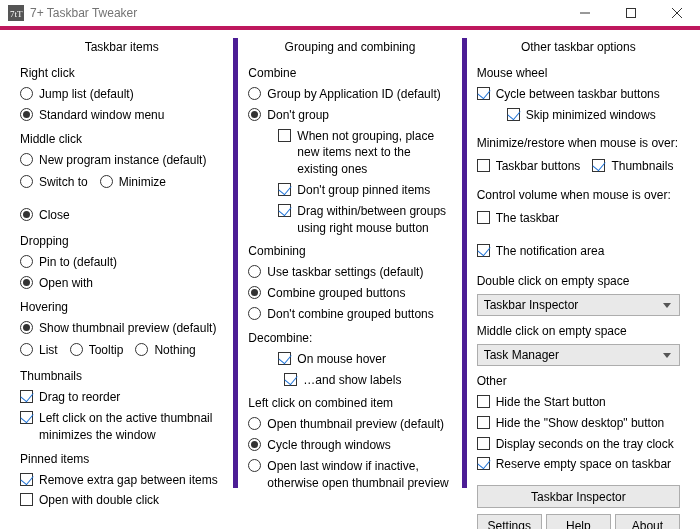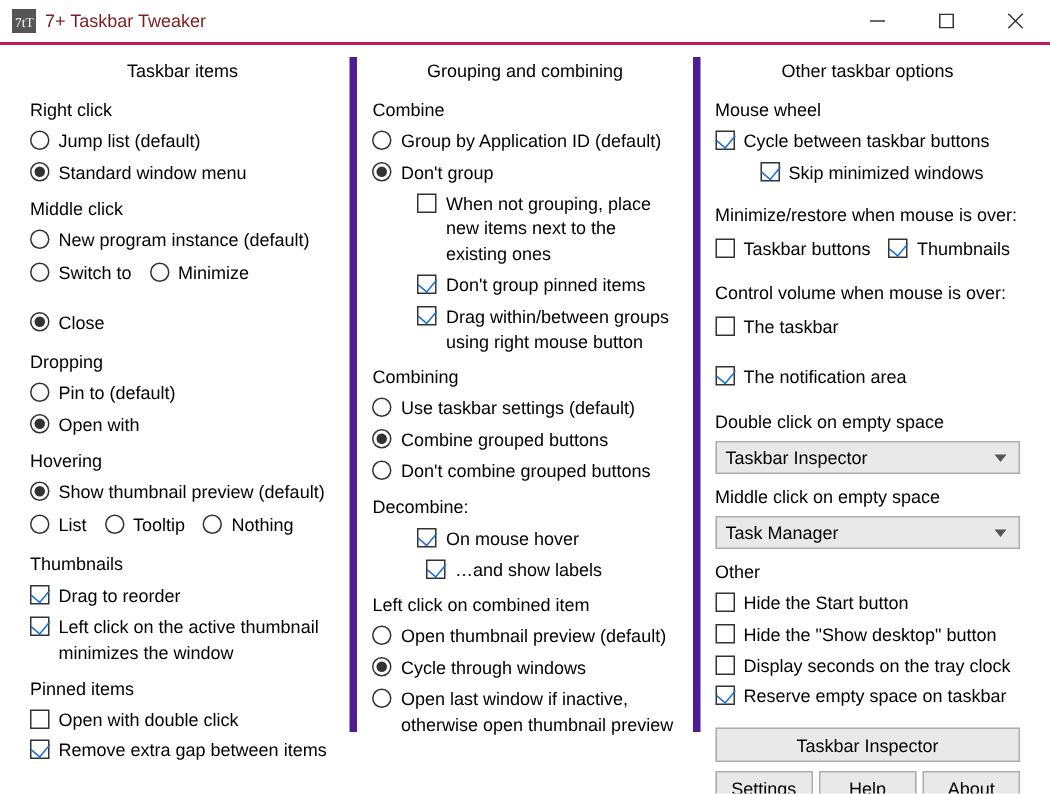--- a/index.html
+++ b/index.html
@@ -1,20 +1,20 @@
 <!DOCTYPE html>
 <html><head>
 <meta charset="utf-8">
 <style>
 * { box-sizing: border-box; margin: 0; padding: 0; }
 body { font-family: "Segoe UI", Tahoma, sans-serif; font-size: 12px; background: #fff; width: 700px; height: 529px; overflow: hidden; }
-.titlebar { height: 30px; background: #fff; display: flex; align-items: center; border-bottom: 2px solid #be185d; }
+.titlebar { height: 30px; background: #fff; display: flex; align-items: center; border-bottom: 4px solid #be185d; }
 .app-icon { width: 16px; height: 16px; margin: 0 6px 0 8px; background:#555; display:inline-flex; align-items:center; justify-content:center; }
 .app-icon svg { width:14px; height:14px; }
-.app-title { flex: 1; font-size: 12px; color: #7f1d1d; }
+.app-title { flex: 1; font-size: 12px; color: #737373; }
 .win-btns { display: flex; height: 100%; }
 .win-btn { width: 46px; display: flex; align-items: center; justify-content: center; color: #333; }
 .win-btn svg { width: 10px; height: 10px; }
 .content { padding: 8px 10px 6px 10px; display: flex; gap: 0; }
 .col { flex: 1; padding: 0 10px; height: 450px; }
 .col + .col { border-left: 5px solid #4c1d95; }
 .col-header { text-align: center; font-size: 12px; margin: 2px 0 12px 0; }
 .group-title { font-size: 12px; margin: 8px 0 6px 0; }
 .item { display: flex; align-items: flex-start; gap: 6px; margin: 4px 0; line-height: 1.4; }
 .item.indent1 { margin-left: 30px; }
@@ -133,26 +133,26 @@
         <span class="checkbox checked"></span>
         <span class="label">Drag to reorder</span>
       </div>
     <div class="item">
         <span class="checkbox checked"></span>
         <span class="label">Left click on the active thumbnail minimizes the window</span>
       </div>
 
     <div class="group-title">Pinned items</div>
     <div class="item">
+        <span class="checkbox checked"></span>
+        <span class="label">Remove extra gap between items</span>
+      </div>
+    <div class="item">
         <span class="checkbox"></span>
         <span class="label">Open with double click</span>
-      </div>
-    <div class="item">
-        <span class="checkbox checked"></span>
-        <span class="label">Remove extra gap between items</span>
       </div>
   </div>
 
   <div class="col">
     <div class="col-header">Grouping and combining</div>
 
     <div class="group-title">Combine</div>
     <div class="item">
         <span class="radio"></span>
         <span class="label">Group by Application ID (default)</span>

